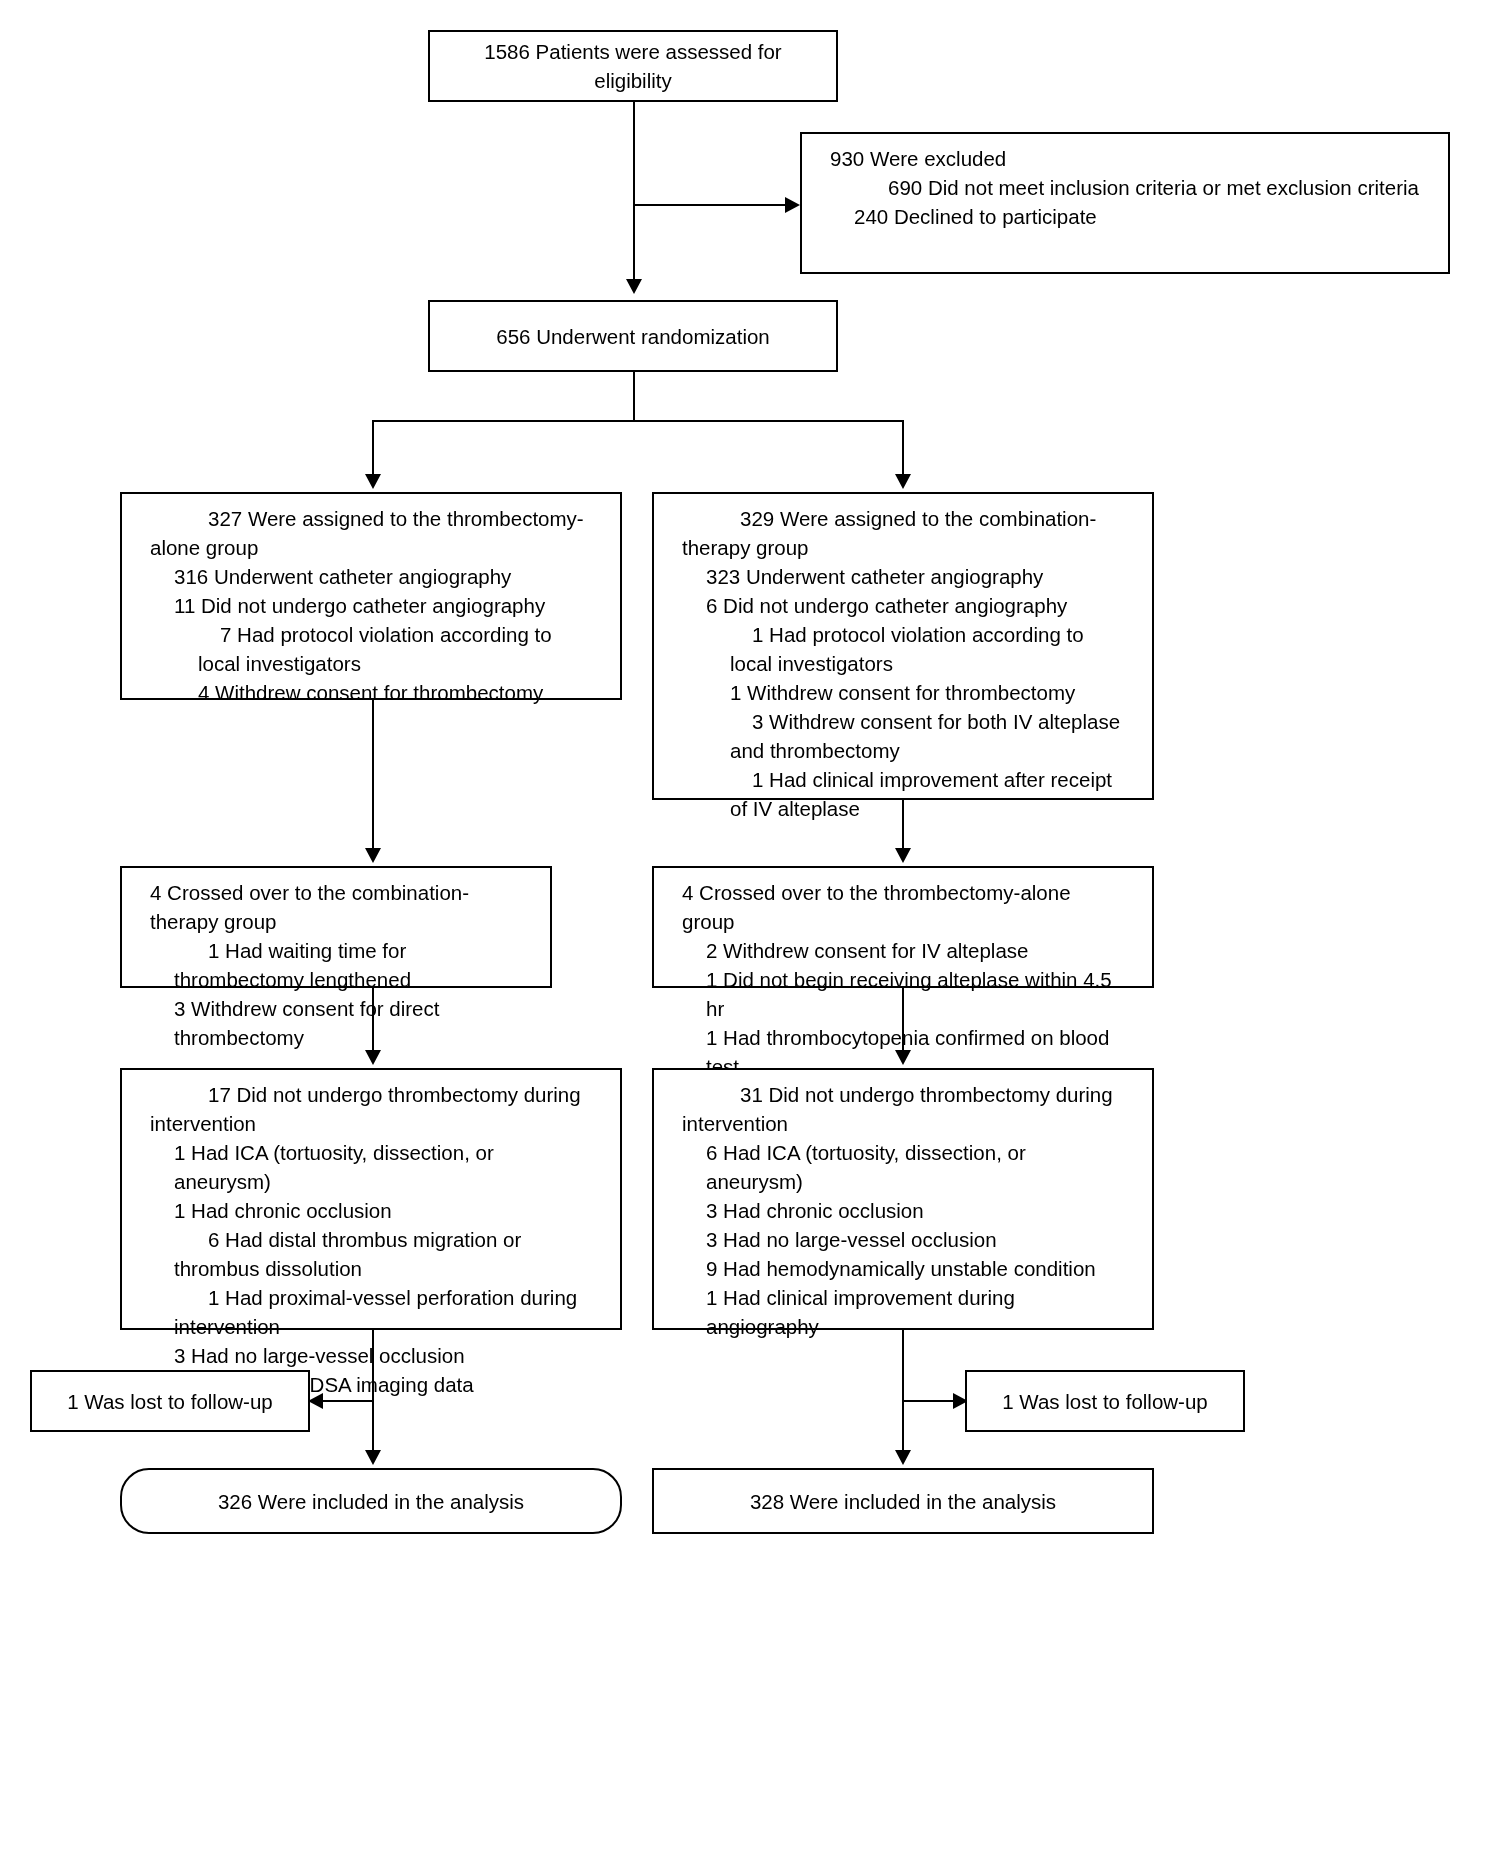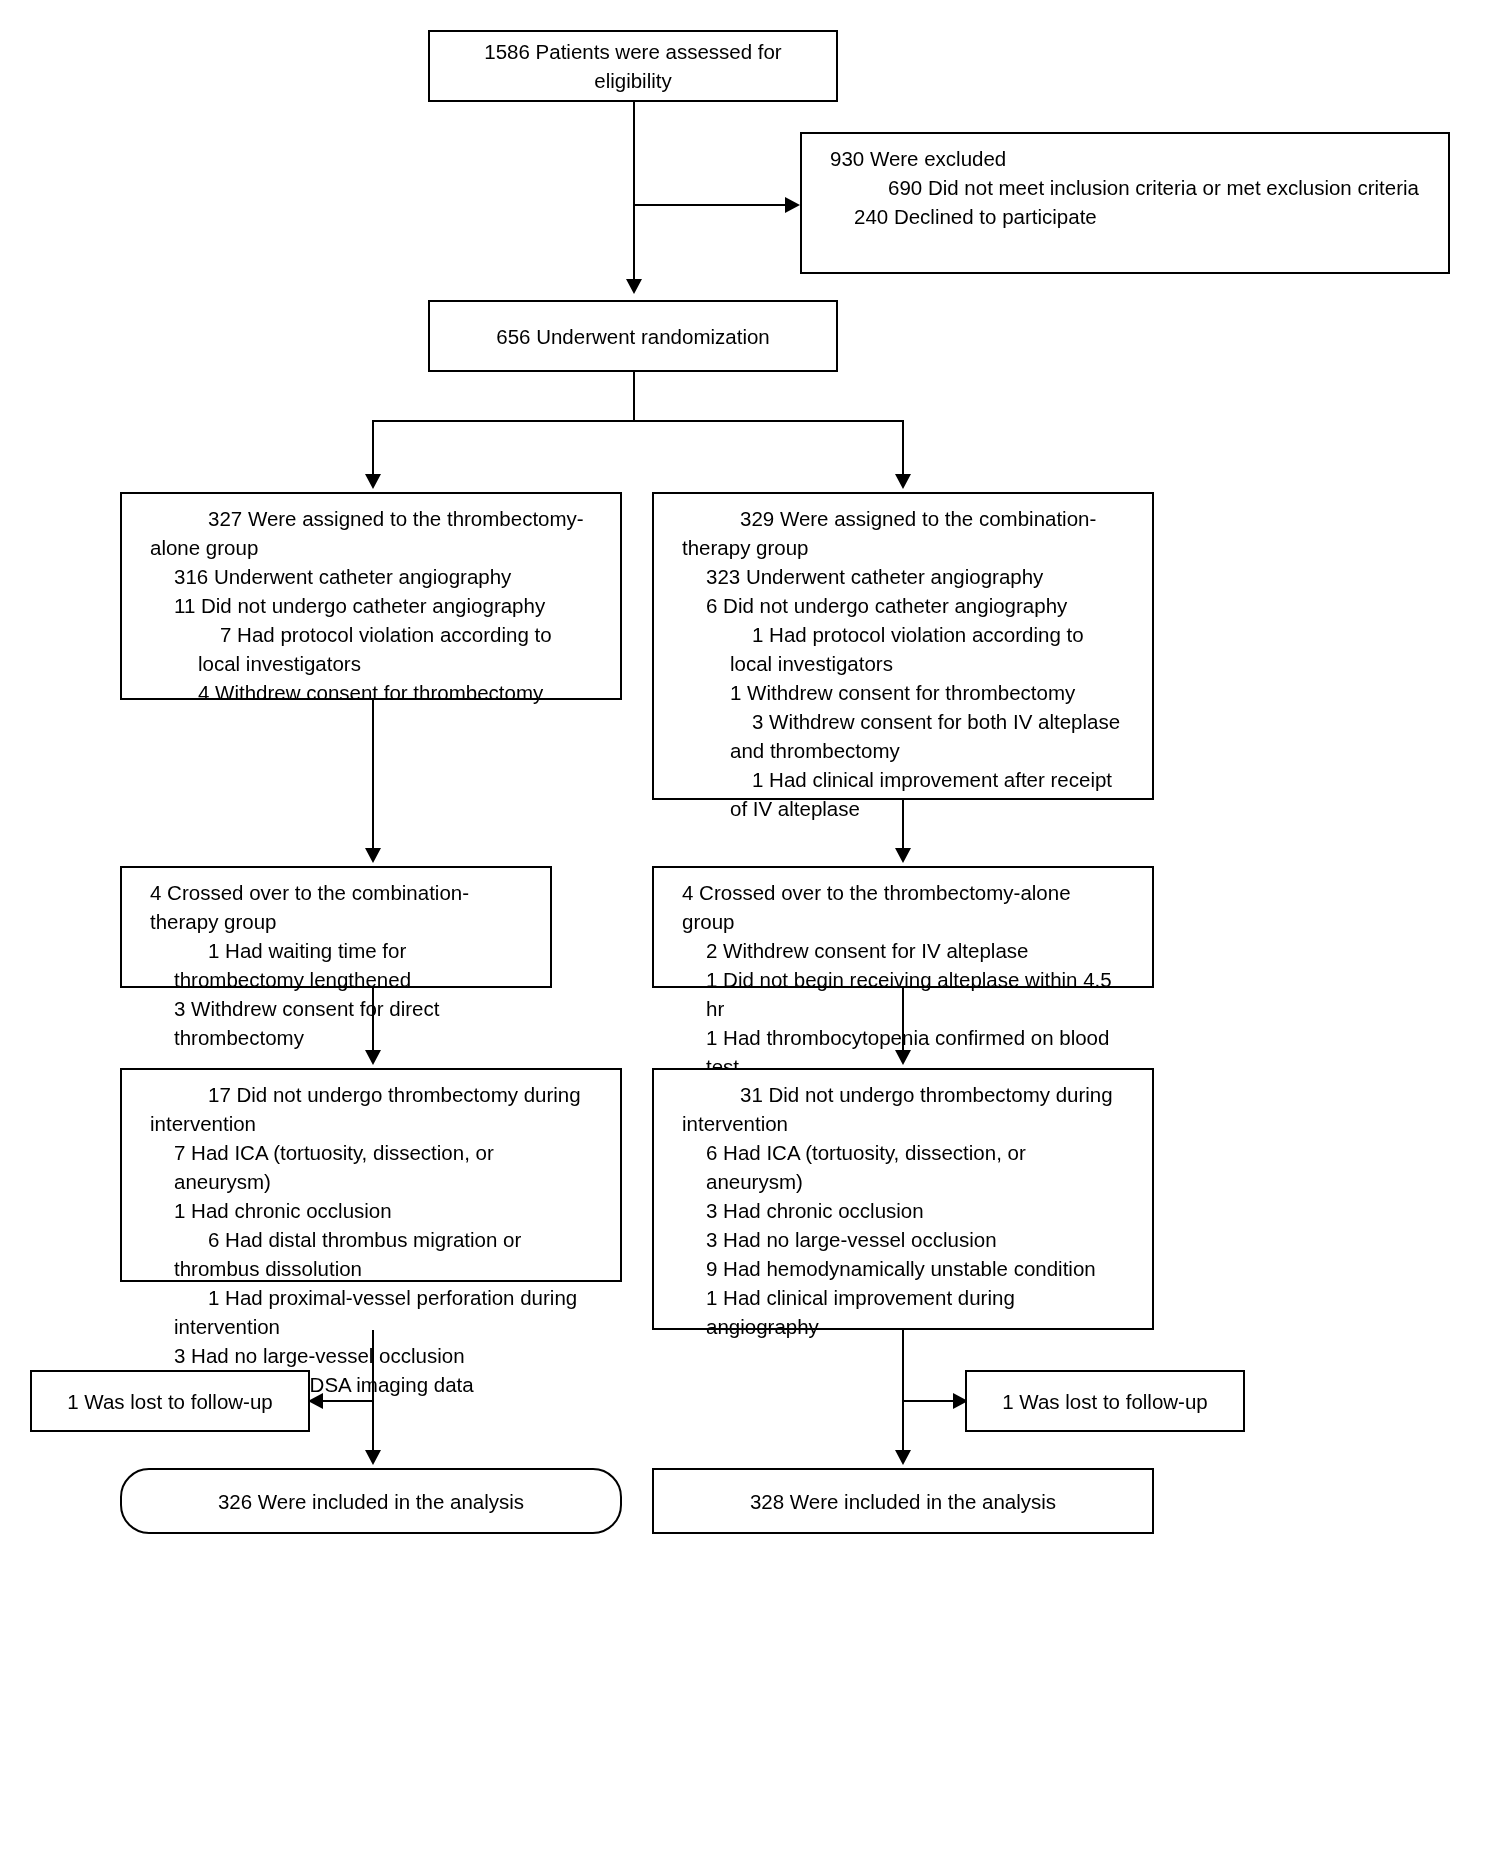--- a/index.html
+++ b/index.html
@@ -156,24 +156,24 @@
       <li class="ln i1">1 Had thrombocytopenia confirmed on blood test</li>
     </ul>
   </div>
 
   <div class="vline" style="left:372px; top:988px; height:62px;"></div>
   <div class="arrow-down" style="left:365px; top:1050px;"></div>
 
   <div class="vline" style="left:902px; top:988px; height:62px;"></div>
   <div class="arrow-down" style="left:895px; top:1050px;"></div>
 
-  <div class="box" style="left:120px; top:1068px; width:502px; height:214px;">
+  <div class="box" style="left:120px; top:1068px; width:502px; height:262px;">
     <ul class="lines">
       <li class="ln i0h">17 Did not undergo thrombectomy during intervention</li>
-      <li class="ln i1">7 Had ICA (tortuosity, dissection, or aneurysm)</li>
+      <li class="ln i1">1 Had ICA (tortuosity, dissection, or aneurysm)</li>
       <li class="ln i1">1 Had chronic occlusion</li>
       <li class="ln i1h">6 Had distal thrombus migration or thrombus dissolution</li>
       <li class="ln i1h">1 Had proximal-vessel perforation during intervention</li>
       <li class="ln i1">3 Had no large-vessel occlusion</li>
       <li class="ln i1">2 Had missing DSA imaging data</li>
     </ul>
   </div>
 
   <div class="box" style="left:652px; top:1068px; width:502px; height:262px;">
     <ul class="lines">

